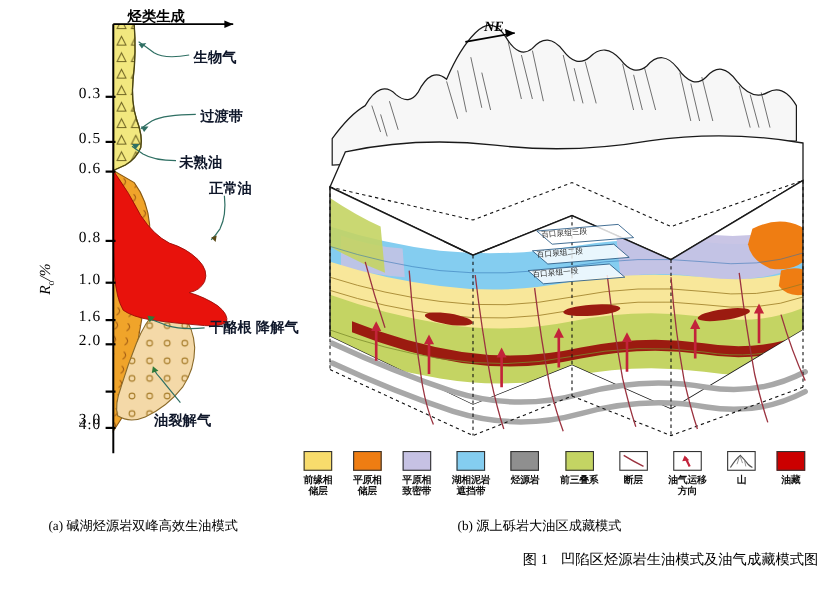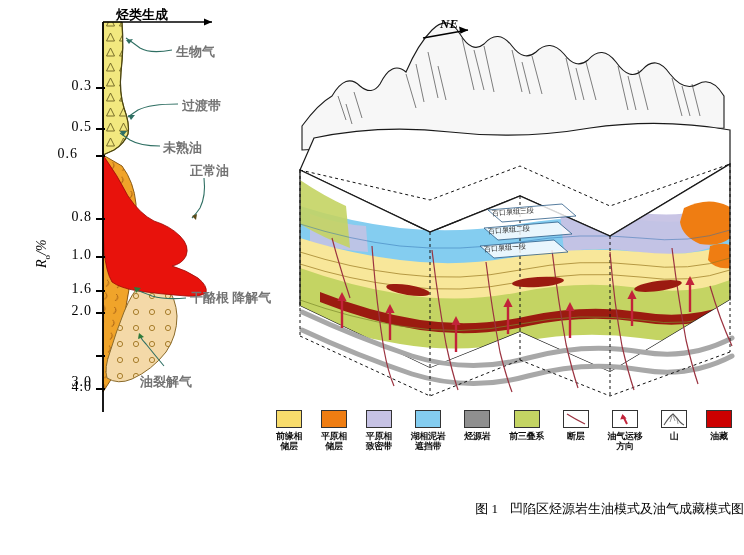--- a/index.html
+++ b/index.html
@@ -21,21 +21,21 @@
     position:absolute;font-size:14px;font-style:italic;
     transform:rotate(-90deg);transform-origin:left top;white-space:nowrap;
   }
   .axis-title sub{font-size:9px;font-style:normal;}
   .hdr-label{
     position:absolute;font-size:13px;white-space:nowrap;
     font-family:"Liberation Sans",sans-serif;font-weight:bold;
   }
   .anno{
     position:absolute;font-size:13px;white-space:nowrap;line-height:1.25;
-    font-family:Liberation Serif, serif;font-weight:bold;color:#737373;
+    font-family:Liberation Sans, sans-serif;font-weight:bold;color:#0f172a;
   }
 
   
   #panelB{position:absolute;left:280px;top:0;width:464px;height:405px;}
   .strat-label{
     position:absolute;font-size:7px;white-space:nowrap;
     font-family:"Liberation Sans",sans-serif;color:#222;
   }
   .ne-label{
     position:absolute;font-size:13px;font-style:italic;font-weight:bold;
@@ -192,21 +192,21 @@
     <div class="axis-title" style="left:34px;top:268px;"><em>R</em><sub>o</sub>/%</div>
 
     
     <div class="tick" style="left:96px;top:87px;"></div>
     <div class="ticklabel" style="left:46px;top:78px;">0.3</div>
 
     <div class="tick" style="left:96px;top:128px;"></div>
     <div class="ticklabel" style="left:46px;top:119px;">0.5</div>
 
     <div class="tick" style="left:96px;top:155px;"></div>
-    <div class="ticklabel" style="left:32px;top:146px;">0.6</div>
+    <div class="ticklabel" style="left:46px;top:146px;">0.6</div>
 
     <div class="tick" style="left:96px;top:218px;"></div>
     <div class="ticklabel" style="left:46px;top:209px;">0.8</div>
 
     <div class="tick" style="left:96px;top:256px;"></div>
     <div class="ticklabel" style="left:46px;top:247px;">1.0</div>
 
     <div class="tick" style="left:96px;top:290px;"></div>
     <div class="ticklabel" style="left:46px;top:281px;">1.6</div>
 
@@ -468,20 +468,22 @@
       </div>
       <div class="leg-text">山</div>
     </div>
 
     <div class="leg-item">
       <div class="leg-swatch" style="background:#cc0000;"></div>
       <div class="leg-text">油藏</div>
     </div>
   </div>
 
-
+  <div class="subcap" style="left:44px;top:470px;">(a) 碱湖烃源岩双峰高效生油模式</div>
+
+  <div class="subcap" style="left:416px;top:470px;">(b) 源上砾岩大油区成藏模式</div>
 
   <div id="figcap-cn">
     <span class="figno">图 1</span><span>凹陷区烃源岩生油模式及油气成藏模式图</span>
   </div>
 
 
 </div>
 
 </body></html>

